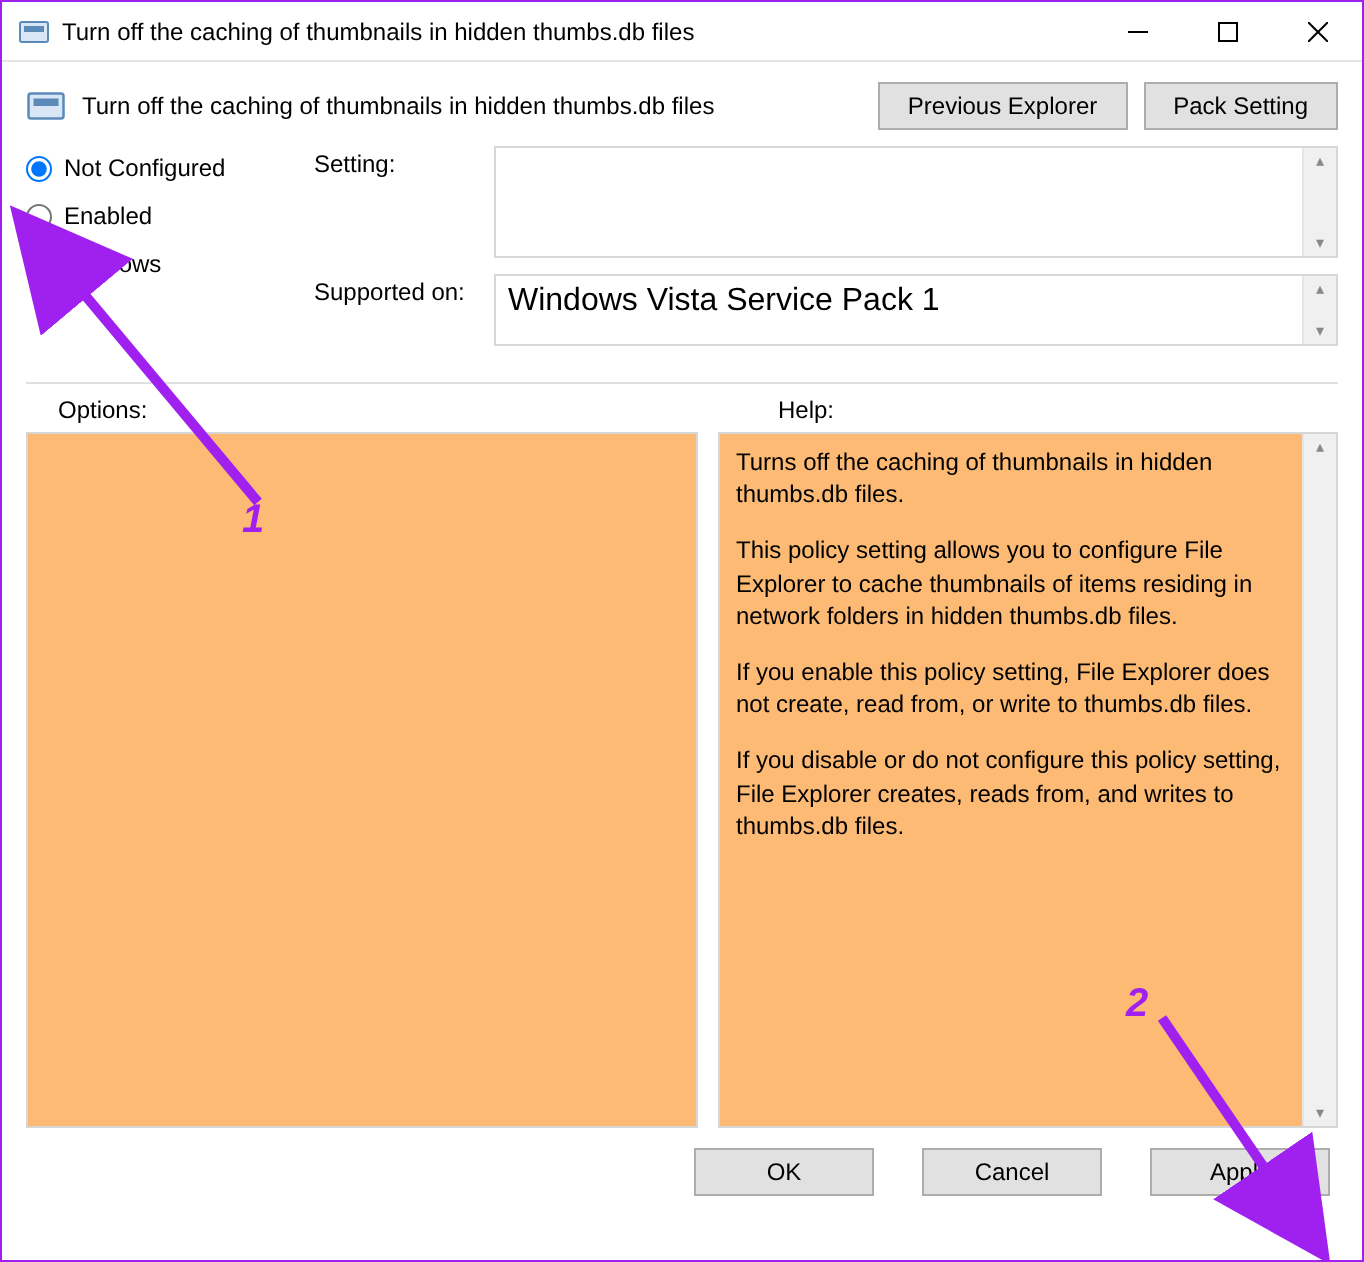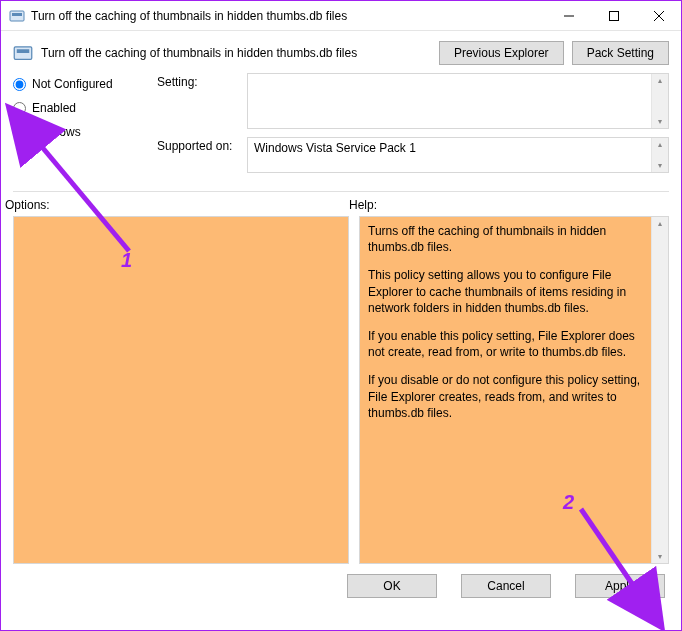--- a/index.html
+++ b/index.html
@@ -88,21 +88,21 @@
     .textarea-shell {
       flex: 1;
       border: 1px solid #d7d7d7;
       background: #fff;
       position: relative;
       display: flex;
     }
     .textarea-body {
       flex: 1;
       padding: 3px 6px;
-      font-size: 12px;
+      font-size: 16px;
       color: #000;
       min-height: 54px;
       line-height: 1.3;
       overflow: hidden;
     }
     .supp .textarea-body { min-height: 34px; }
     .scroll-stub {
       width: 17px;
       background: #f0f0f0;
       border-left: 1px solid #e5e5e5;
@@ -113,22 +113,22 @@
       padding: 2px 0;
     }
     .scroll-stub span { font-size: 8px; color: #888; }
     .divider {
       margin: 4px 12px 6px 12px;
       border: none;
       border-top: 1px solid #e0e0e0;
     }
     .lower-labels {
       display: flex;
-      padding: 0 12px 4px 4px;
-      gap: 8px;
+      padding: 0 12px 4px 28px;
+      gap: 24px;
     }
     .options-label, .help-label {
       font-size: 12px;
     }
     .lower-area {
       display: flex;
       padding: 0 12px 0 12px;
       gap: 10px;
       height: 348px;
     }

